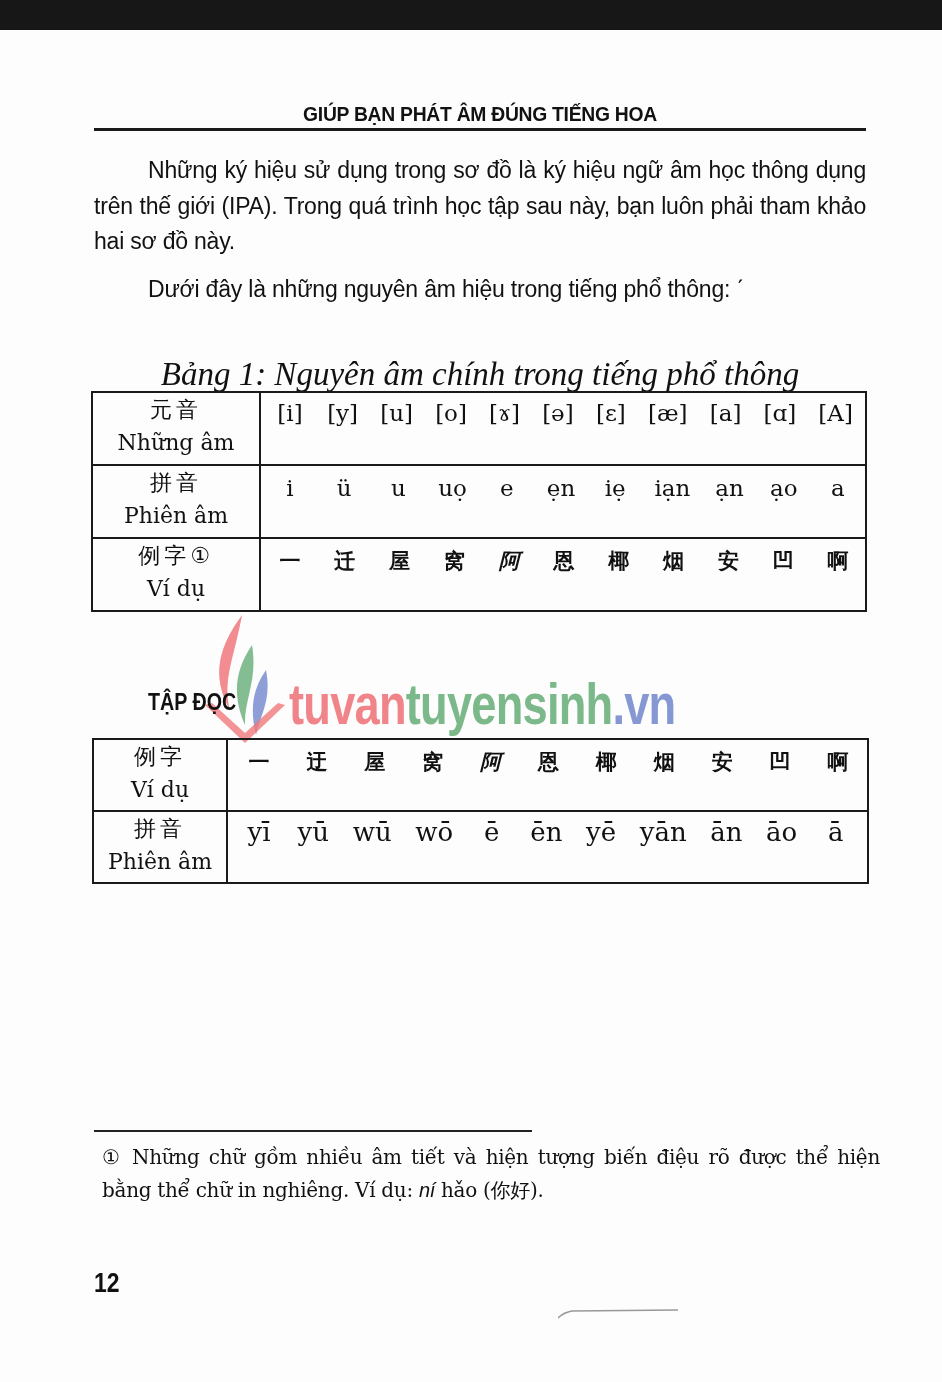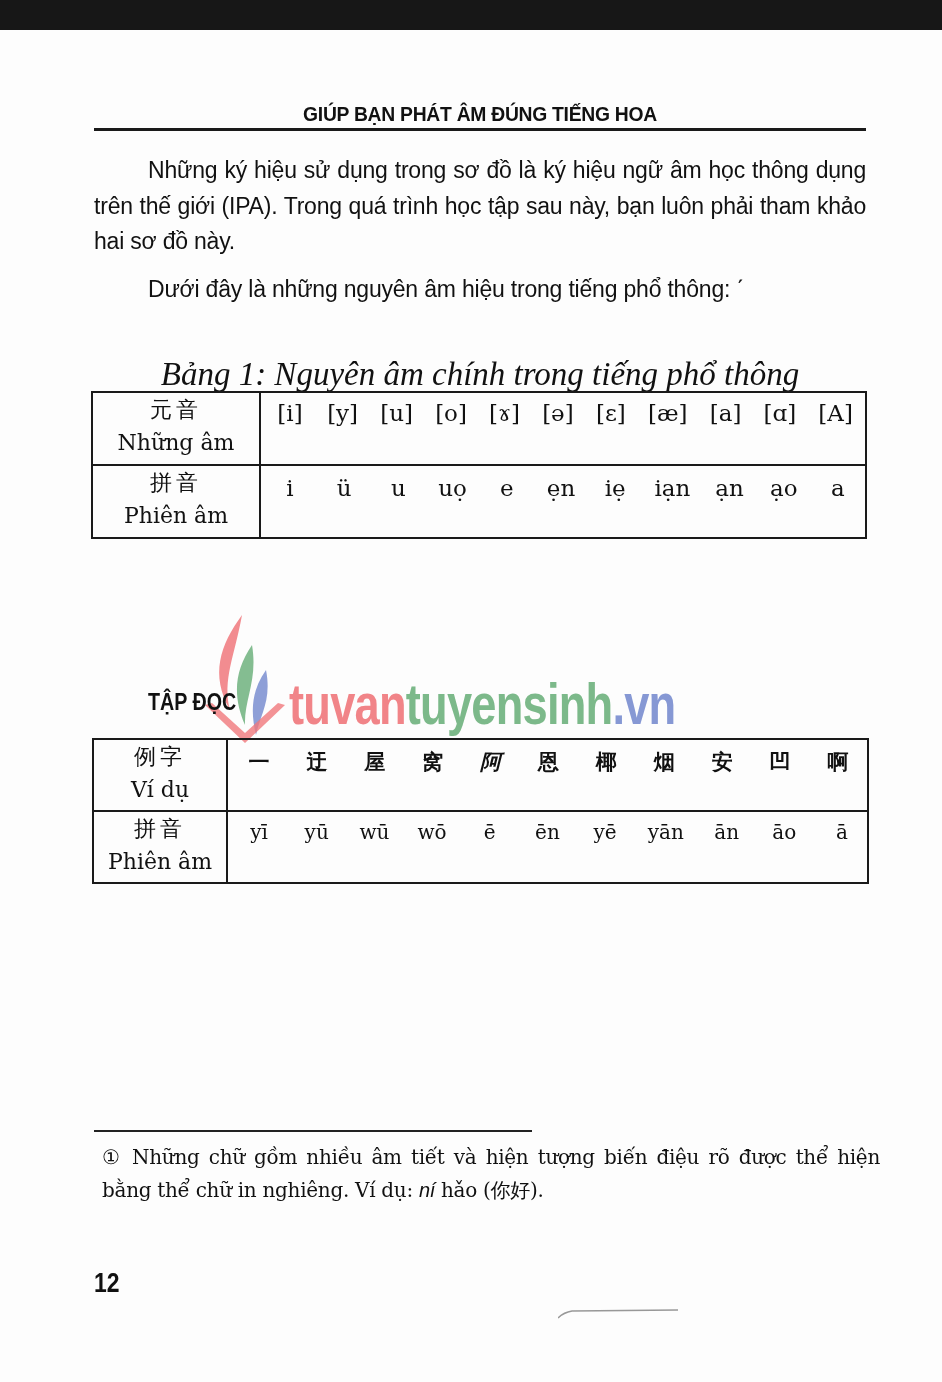--- a/index.html
+++ b/index.html
@@ -117,20 +117,41 @@
         <span>e</span>
         <span>ẹn</span>
         <span>iẹ</span>
         <span>iạn</span>
         <span>ạn</span>
         <span>ạo</span>
         <span>a</span>
       </div>
     </td>
   </tr>
+  <tr>
+    <td class="rowlabel">
+      <div class="zh">例字①</div>
+      <div>Ví dụ</div>
+    </td>
+    <td>
+      <div class="cells zh" style="padding-top:6px">
+        <span>一</span>
+        <span>迁</span>
+        <span>屋</span>
+        <span>窝</span>
+        <span class="it">阿</span>
+        <span>恩</span>
+        <span>椰</span>
+        <span>烟</span>
+        <span>安</span>
+        <span>凹</span>
+        <span>啊</span>
+      </div>
+    </td>
+  </tr>
 </tbody>
   </table>
 
 <svg class="wm-logo" viewBox="0 0 90 135">
   <path d="M42 0 C20 30, 10 60, 30 95 C22 65, 35 40, 42 0 Z" fill="#f0787c" opacity="0.85"></path>
   <path d="M52 30 C35 55, 32 80, 45 110 C44 85, 58 65, 52 30 Z" fill="#6fb27e" opacity="0.85"></path>
   <path d="M66 55 C52 75, 50 95, 56 120 C60 100, 72 85, 66 55 Z" fill="#7a8ed0" opacity="0.85"></path>
   <path d="M5 90 L45 128 L85 90 L78 88 L45 118 L12 88 Z" fill="#f0787c" opacity="0.8"></path>
 </svg>
 
@@ -166,21 +187,21 @@
         <span>啊</span>
       </div>
     </td>
   </tr>
   <tr>
     <td class="rowlabel">
       <div class="zh">拼音</div>
       <div>Phiên âm</div>
     </td>
     <td>
-      <div class="cells" style="padding:4px 10px 0 16px; font-size:20px">
+      <div class="cells" style="padding:4px 16px 0 16px; font-size:26px">
         <span>yī</span>
         <span>yū</span>
         <span>wū</span>
         <span>wō</span>
         <span>ē</span>
         <span>ēn</span>
         <span>yē</span>
         <span>yān</span>
         <span>ān</span>
         <span>āo</span>

